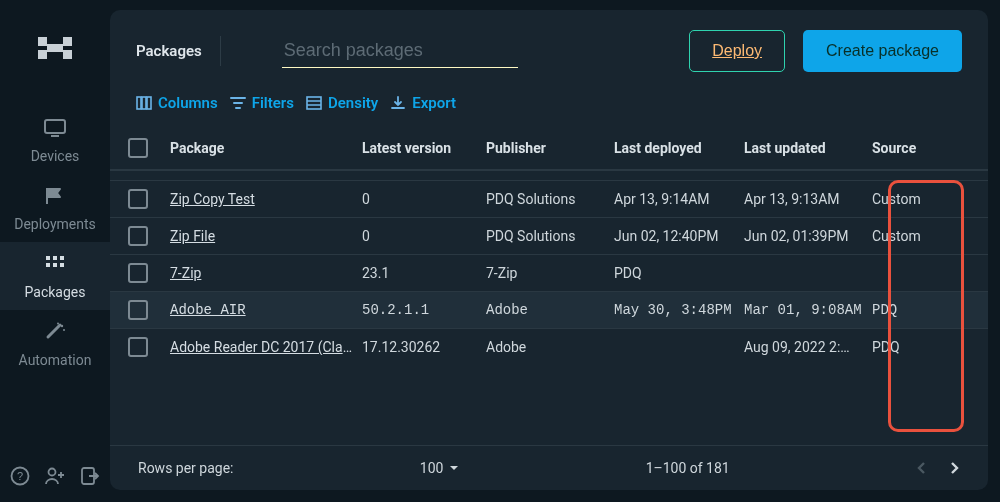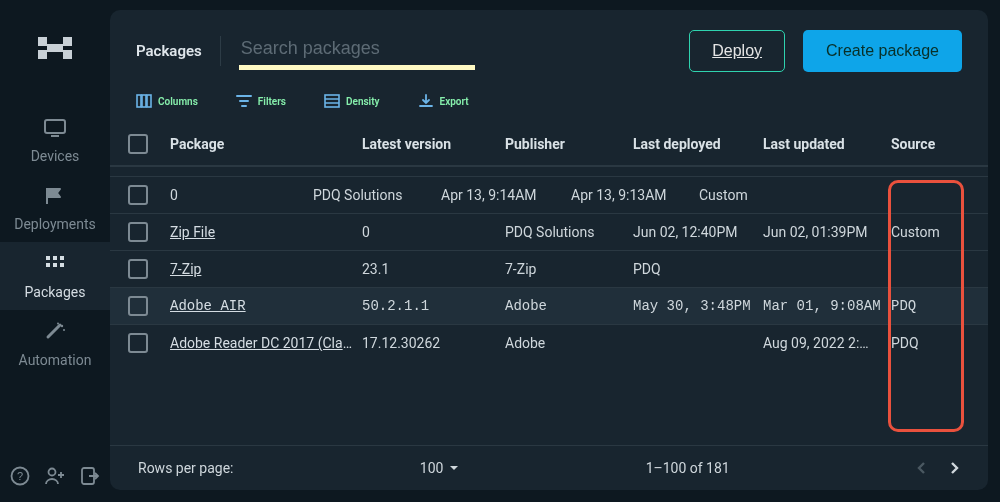--- a/index.html
+++ b/index.html
@@ -67,55 +67,56 @@
     font-weight: 600;
     font-size: 15px;
     color: #dfe6eb;
   }
   .divider-v {
     width: 1px; height: 30px; background: #2d3c46;
   }
   .search {
     flex: 0 0 220px;
     border: none;
-    border-bottom: 5px solid #fef9c3;
+    border-bottom: 1px solid #fef9c3;
     background: transparent;
     color: #c8d0d6;
     font-size: 18px;
     padding: 6px 2px;
     outline: none;
+    margin-left: 43px;
   }
   .search::placeholder { color: #5d6b75; }
   .spacer { flex: 1; }
   .btn {
     border-radius: 5px;
     padding: 11px 22px;
     font-size: 16px;
     font-weight: 500;
     cursor: pointer;
     border: 1px solid transparent;
   }
   .btn-outline {
     background: transparent;
     border: 1px solid #2fd3af;
-    color: #e5e5e5;
+    color: #fdba74;
     text-decoration: underline;
   }
   .btn-solid {
     background: #0ea5e9;
     color: #083029;
   }
   
   .toolbar {
     display: flex;
-    gap: 38px;
+    gap: 12px;
     padding: 4px 26px 14px;
-    color: #86efac;
+    color: #0ea5e9;
     font-weight: 600;
-    font-size: 10px;
+    font-size: 15px;
   }
   .tool { display: flex; align-items: center; gap: 6px; cursor: pointer; }
   
   .table {
     display: flex;
     flex-direction: column;
     flex: 1;
     overflow: hidden;
   }
   .row {
@@ -134,21 +135,21 @@
   }
   .row.hover { background: #202f3a; font-family: Liberation Mono, monospace; }
   .chk {
     width: 20px; height: 20px;
     border: 2px solid #7d8a93;
     border-radius: 3px;
     margin-right: 22px;
     cursor: pointer;
   }
   .col-package { width: 192px; }
-  .col-version { width: 143px; }
+  .col-version { width: 124px; }
   .col-publisher { width: 128px; }
   .col-lastdep { width: 130px; }
   .col-lastupd { width: 128px; }
   .col-source  { width: 68px; }
   .pkg-link { text-decoration: underline; cursor: pointer; color: #d5dde3; white-space: nowrap; overflow: hidden; text-overflow: ellipsis; padding-right: 8px;}
   .cell { color: #cfd7dc; font-size: 14px; white-space: nowrap; overflow: hidden; text-overflow: ellipsis; padding-right:6px;}
   
   .hl {
     position: absolute;
     border: 3px solid #e9513d;
@@ -292,20 +293,21 @@
       <div class="col-version">Latest version</div>
       <div class="col-publisher">Publisher</div>
       <div class="col-lastdep">Last deployed</div>
       <div class="col-lastupd">Last updated</div>
       <div class="col-source">Source</div>
     </div>
     <div style="height:10px;border-top:1px solid #2a3842"></div>
 
     <div class="row">
       <div class="chk"></div>
+      <div class="col-package pkg-link">Zip Copy Test</div>
       <div class="col-version cell">0</div>
       <div class="col-publisher cell">PDQ Solutions</div>
       <div class="col-lastdep cell">Apr 13, 9:14AM</div>
       <div class="col-lastupd cell">Apr 13, 9:13AM</div>
       <div class="col-source cell">Custom</div>
     </div>
     <div class="row">
       <div class="chk"></div>
       <div class="col-package pkg-link">Zip File</div>
       <div class="col-version cell">0</div>

